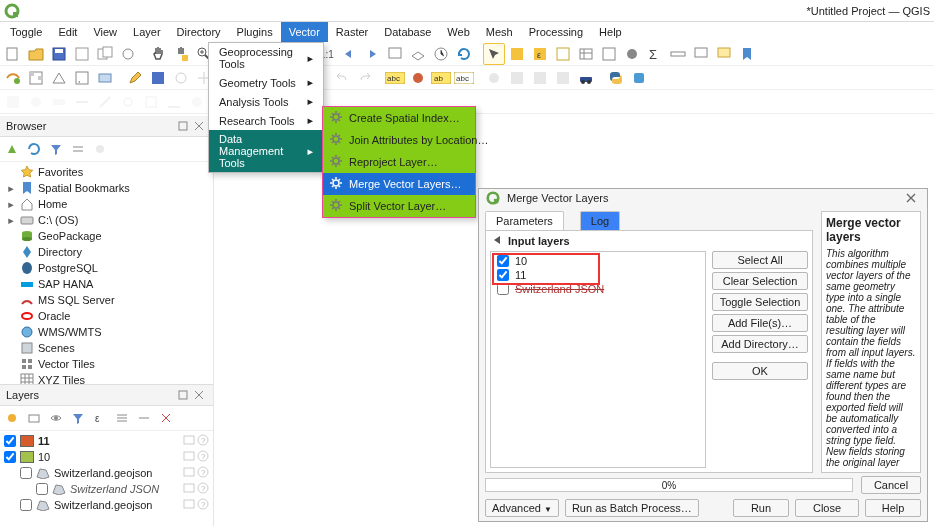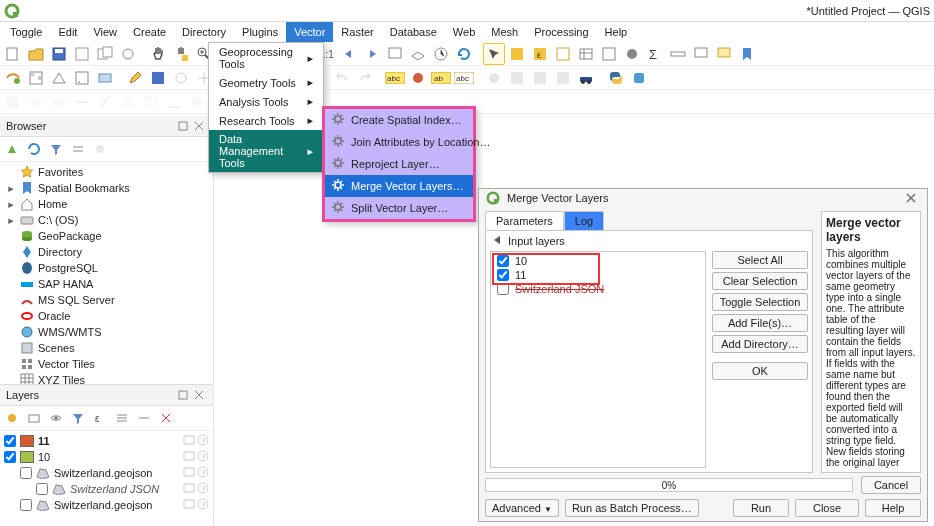--- a/index.html
+++ b/index.html
@@ -43,31 +43,31 @@
   .rowextra { margin-left: auto; display: flex; gap: 2px; opacity: .6; }
 
   .canvas { flex: 1; position: relative; background: #ffffff; }
 
   
   .menu { position: absolute; top: 42px; left: 208px; width: 116px; background: #fff; border: 1px solid #bcbcbc; box-shadow: 3px 3px 6px rgba(0,0,0,.2); }
   .menu .mi { padding: 3px 10px 3px 10px; display: flex; align-items: center; }
   .menu .mi .arrow { margin-left: auto; }
   .menu .mi.sel { background: #0f766e; color: #fff; }
 
-  .submenu { position: absolute; top: 106px; left: 322px; width: 154px; background: #c4b5fd; border: 3px solid #ec4899; box-shadow: 3px 3px 6px rgba(0,0,0,.2); }
+  .submenu { position: absolute; top: 106px; left: 322px; width: 154px; background: #84cc16; border: 1px solid #ec4899; box-shadow: 3px 3px 6px rgba(0,0,0,.2); }
   .submenu .mi { padding: 3px 8px 3px 6px; display: flex; align-items: center; gap: 6px; white-space: nowrap; }
   .submenu .mi.sel { background: #1e6fd5; color: #fff; }
   .gearico { width: 14px; height: 14px; }
 
   
   .dialog { position: absolute; top: 188px; left: 478px; width: 450px; height: 334px; border: 1px solid #a9a9a9; background: #f5f5f5; display: flex; flex-direction: column; }
   .dialog .dbar { height: 22px; display: flex; align-items: center; gap: 6px; padding: 0 6px; }
   .dialog .dbody { flex: 1; display: flex; padding: 4px 6px 0 6px; gap: 8px; }
   .dcol-left { flex: 1; display: flex; flex-direction: column; min-width: 0; }
-  .tabs { display: flex; gap: 0; }
+  .tabs { display: flex; gap: 16px; }
   .tab { padding: 3px 10px; border: 1px solid #c7c7c7; border-bottom: none; background: #3b82f6; font-size: 11px; border-radius: 2px 2px 0 0; }
   .tab.active { background: #fff; }
   .tabbody { border: 1px solid #c7c7c7; background: #fff; padding: 4px 4px; flex: 1; display: flex; flex-direction: column; }
   .param-head { display: flex; align-items: center; gap: 6px; padding: 0 2px 4px 2px; }
   .param-head .tri { display: inline-block; }
   .listwrap { flex: 1; display: flex; gap: 6px; }
   .listbox { flex: 1; border: 1px solid #c7c7c7; background: #fff; padding: 2px 0; position: relative; }
   .listbox .li { padding: 1px 6px; display: flex; align-items: center; gap: 6px; }
   .listbox .li .cb { width: 12px; height: 12px; }
   .listbox .li .lbl { }
@@ -97,21 +97,21 @@
         <rect x="9" y="9" width="5" height="5" fill="#63a546"></rect>
       </svg>
   </span>
   <span class="title-text">*Untitled Project — QGIS</span>
 </div>
 
 <div class="menubar">
   <div class="mitem">Toggle</div>
   <div class="mitem">Edit</div>
   <div class="mitem">View</div>
-  <div class="mitem">Create</div>
+  <div class="mitem">Layer</div>
   <div class="mitem">Directory</div>
   <div class="mitem">Plugins</div>
   <div class="mitem open">Vector</div>
   <div class="mitem">Raster</div>
   <div class="mitem">Database</div>
   <div class="mitem">Web</div>
   <div class="mitem">Mesh</div>
   <div class="mitem">Processing</div>
   <div class="mitem">Help</div>
 </div>
@@ -970,21 +970,21 @@
     <div class="dcol-left">
       <div class="tabs">
         <div class="tab active">Parameters</div>
         <div class="tab">Log</div>
       </div>
       <div class="tabbody">
         <div class="param-head">
           <span class="tri"><svg width="10" height="10">
                 <path d="M8 1L2 5l6 4z" fill="#555"></path>
               </svg></span>
-          <span style="font-weight:normal">Input layers</span>
+          <span style="font-weight:bold">Input layers</span>
         </div>
         <div class="listwrap">
           <div class="listbox" id="input-list">
             <div class="redbox" style="left:1px; top:1px; width:108px; height:32px;"></div>
           <div class="li">
                 <input type="checkbox" class="cb" checked="" style="">
                 <span class="lbl">10</span>
               </div>
               <div class="li">
                 <input type="checkbox" class="cb" checked="" style="">
@@ -1001,21 +1001,21 @@
             <div class="btn">Toggle Selection</div>
             <div class="btn">Add File(s)…</div>
             <div class="btn">Add Directory…</div>
             <div class="btn" style="margin-top:6px">OK</div>
           </div>
         </div>
       </div>
     </div>
     <div class="dcol-right">
       <h4>Merge vector layers</h4>
-      <div style="white-space:normal;">This algorithm combines multiple vector layers of the same geometry type into a single one.
+      <div style="white-space:normal;font-style:italic;">This algorithm combines multiple vector layers of the same geometry type into a single one.
 The attribute table of the resulting layer will contain the fields from all input layers. If fields with the same name but different types are found then the exported field will be automatically converted into a string type field. New fields storing the original layer</div>
     </div>
   </div>
   <div class="dbot">
     <div class="progress">
       <div class="pbar">
           <div class="pct">0%</div>
         </div>
       <div class="dlgbtn" style="width:60px">Cancel</div>
     </div>

